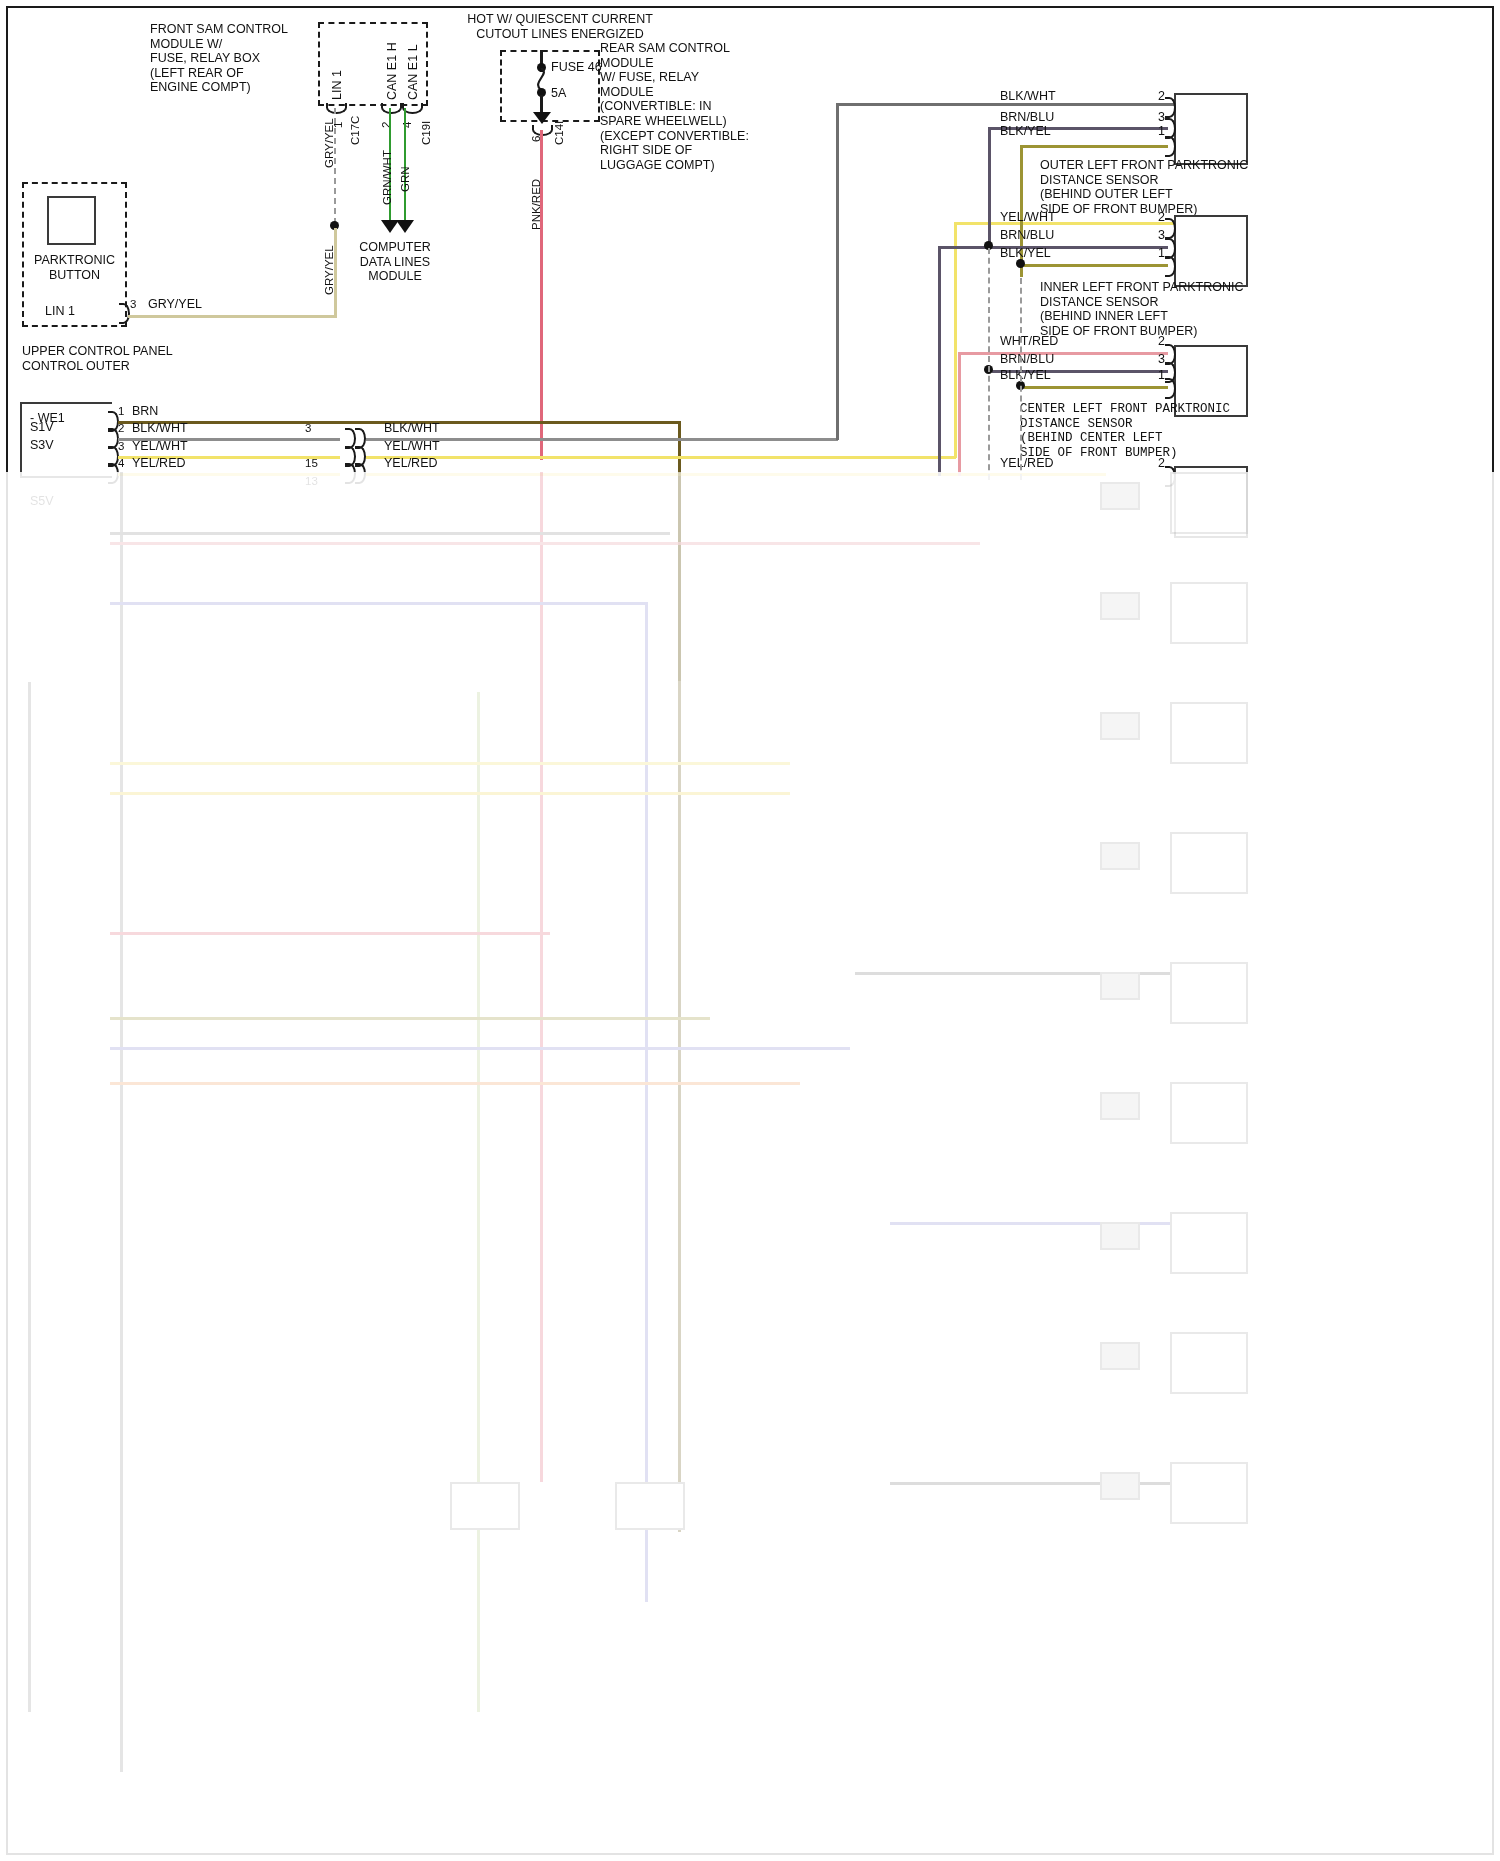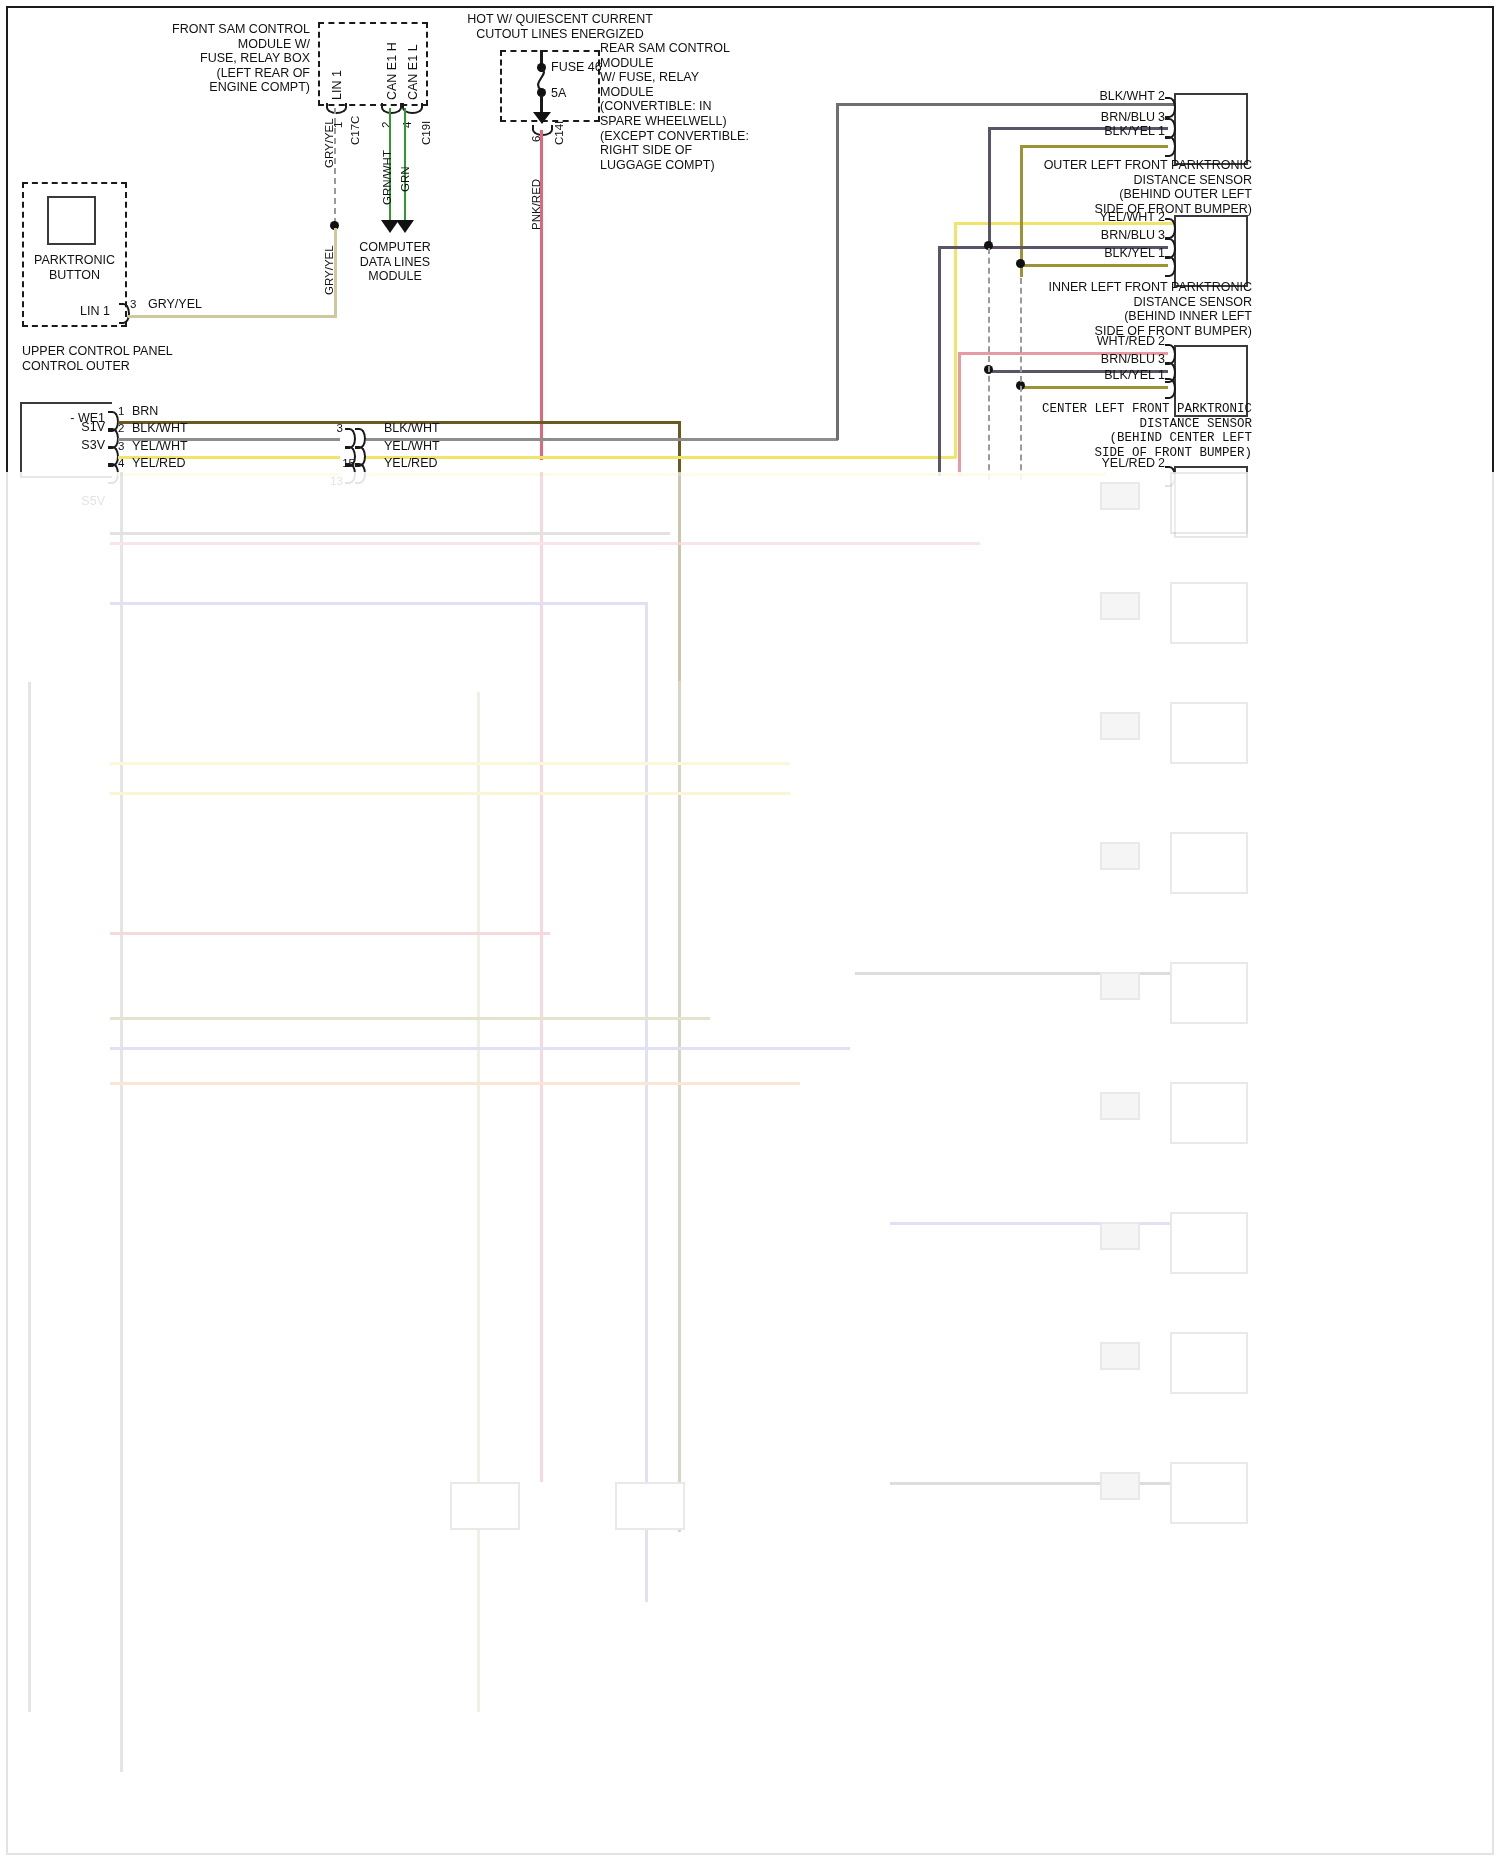--- a/index.html
+++ b/index.html
@@ -1,20 +1,20 @@
 <!DOCTYPE html>
 <html><head>
 <meta charset="utf-8">
 <style>
   html,body{margin:0;padding:0;background:#fff;}
   body{font-family:"Liberation Sans",sans-serif;}
   #page{position:relative;width:1500px;height:1861px;background:#ffffff;overflow:hidden;}
   #frame{position:absolute;left:6px;top:6px;width:1488px;height:1849px;border:2px solid #1a1a1a;box-sizing:border-box;}
   .t{position:absolute;font-size:12.5px;color:#111;line-height:14.6px;white-space:pre;}
-  .tr{text-align:right;}
+  .tr{}
   .tc{text-align:center;}
   .vt{position:absolute;font-size:12.5px;color:#111;white-space:nowrap;transform-origin:0 0;transform:rotate(-90deg);}
   .dash{position:absolute;border:2px dashed #1a1a1a;box-sizing:border-box;}
   .solid{position:absolute;border:2px solid #3a3a3a;box-sizing:border-box;background:#fff;}
   .w{position:absolute;}
   .hline{position:absolute;height:2.5px;}
   .vline{position:absolute;width:2.5px;}
   .dot{position:absolute;width:9px;height:9px;border-radius:50%;background:#111;}
   .dashw{position:absolute;width:0;border-left:2px dashed #9a9a9a;}
   
@@ -141,21 +141,21 @@
   <div class="t" style="left:384px;top:439px;">YEL/WHT</div>
   <div class="hline" style="left:366px;top:456px;width:590px;background:#f2e36a;"></div>
   <div class="vline" style="left:954px;top:222px;height:236px;background:#f2e36a;"></div>
   <div class="hline" style="left:954px;top:222px;width:234px;background:#f2e36a;"></div>
 
   <div class="t tr" style="left:30px;top:456px;width:75px;margin-top:38px;">S5V</div>
   <div class="pin" style="left:108px;top:463px;"></div>
   <div class="t" style="left:118px;top:456px;font-size:11.5px;">4</div>
   <div class="t" style="left:132px;top:456px;">YEL/RED</div>
   <div class="hline" style="left:118px;top:473px;width:222px;background:#f0d95c;"></div>
-  <div class="t tr" style="left:317px;top:456px;width:38px;font-size:11.5px;">15</div>
+  <div class="t tr" style="left:305px;top:456px;width:38px;font-size:11.5px;">15</div>
   <div class="pin" style="left:345px;top:463px;"></div>
   <div class="pin" style="left:355px;top:463px;"></div>
   <div class="t" style="left:384px;top:456px;">YEL/RED</div>
   <div class="hline" style="left:366px;top:473px;width:740px;background:#f0d95c;"></div>
 
   <div class="solid" style="left:1174px;top:93px;width:74px;height:72px;"></div>
   <div class="t tr" style="left:1000px;top:89px;width:155px;">BLK/WHT</div>
   <div class="t" style="left:1158px;top:89px;font-size:12.5px;">2</div>
   <div class="pin" style="left:1165px;top:97px;"></div>
   <div class="t tr" style="left:1000px;top:110px;width:155px;">BRN/BLU</div>

